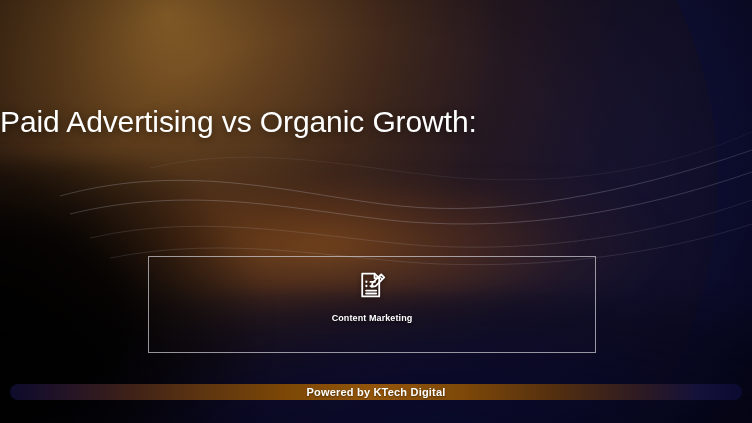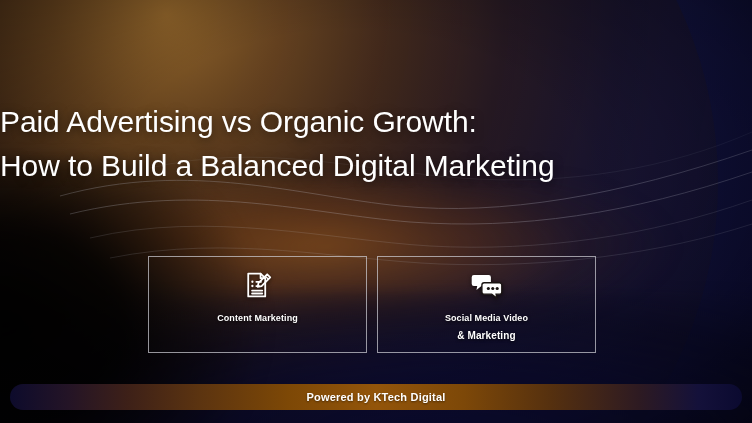--- a/index.html
+++ b/index.html
@@ -179,21 +179,21 @@
   }
   .card-label span { display: block; }
   .card-label .l2 { font-size: 10px; }
 
   
   .footer-bar {
     position: absolute;
     left: 10px;
     top: 384px;
     width: 732px;
-    height: 26px;
+    height: 16px;
     border-radius: 13px;
     background: linear-gradient(90deg,
       #0d0b2c 0%,
       #241426 8%,
       #3d2018 16%,
       #5c3410 26%,
       #7d4806 38%,
       #93550a 50%,
       #7d4808 62%,
       #55300f 74%,
@@ -234,21 +234,20 @@
     </g>
     <g fill="none" stroke="#cfd2e0" stroke-width="0.6" opacity="0.13">
       <path d="M150,168 C260,142 360,170 460,178 C570,186 670,168 752,132"></path>
     </g>
   </svg>
 
   <div class="bg-layer bg-vignette"></div>
 
   <h1 class="title">
     <span class="title-line">Paid Advertising vs Organic Growth:</span>
-    <span class="title-line">How to Build a Balanced Digital Marketing</span>
   </h1>
 
   <div class="cards">
 
     <div class="card">
       <svg class="card-icon" viewBox="0 0 40 40">
         <g fill="none" stroke="#ffffff" stroke-width="2.1" stroke-linecap="round" stroke-linejoin="round">
           <path d="M8.5,6.5 h14.5 l5.5,5.5 v21.5 h-20 z"></path>
           <path d="M23,6.5 v5.5 h5.5"></path>
           <path d="M13,26.5 h12"></path>
@@ -263,35 +262,20 @@
         <g fill="none" stroke="#ffffff" stroke-width="2.1" stroke-linecap="round" stroke-linejoin="round">
           <path d="M30.8,7.4 l3.6,3.6 l-10.2,10.2 l-4.6,1 l1,-4.6 z"></path>
         </g>
         <path d="M28.6,9.6 l3.6,3.6" fill="none" stroke="#ffffff" stroke-width="1.5" stroke-linecap="round"></path>
       </svg>
       <div class="card-label">
         <span class="l1">Content Marketing</span>
       </div>
     </div>
 
-    <div class="card">
-      <svg class="card-icon" viewBox="0 0 40 40">
-        <path d="M4.5,8.2 h17.5 a2.6,2.6 0 0 1 2.6,2.6 v7.8 a2.6,2.6 0 0 1 -2.6,2.6 h-8.6 l-5.8,4.6 l0.9,-4.6 h-3.9 a2.6,2.6 0 0 1 -2.6,-2.6 v-7.8 a2.6,2.6 0 0 1 2.6,-2.6 z" fill="#ffffff"></path>
-        <path d="M16.6,17.4 h18.2 a2.6,2.6 0 0 1 2.6,2.6 v8.2 a2.6,2.6 0 0 1 -2.6,2.6 h-4.1 l0.9,4.8 l-6.0,-4.8 h-9.0 a2.6,2.6 0 0 1 -2.6,-2.6 v-8.2 a2.6,2.6 0 0 1 2.6,-2.6 z" fill="#ffffff" stroke="#1a1412" stroke-width="1.6"></path>
-        <g fill="#1a1412">
-          <circle cx="21.6" cy="24.1" r="1.85"></circle>
-          <circle cx="26.8" cy="24.1" r="1.85"></circle>
-          <circle cx="32.0" cy="24.1" r="1.85"></circle>
-        </g>
-      </svg>
-      <div class="card-label">
-        <span class="l1">Social Media Video</span>
-        <span class="l2">&amp; Marketing</span>
-      </div>
-    </div>
 
 
   </div>
 
   <div class="footer-bar">
     <span class="footer-text">Powered by KTech Digital</span>
   </div>
 
 </div>
 

